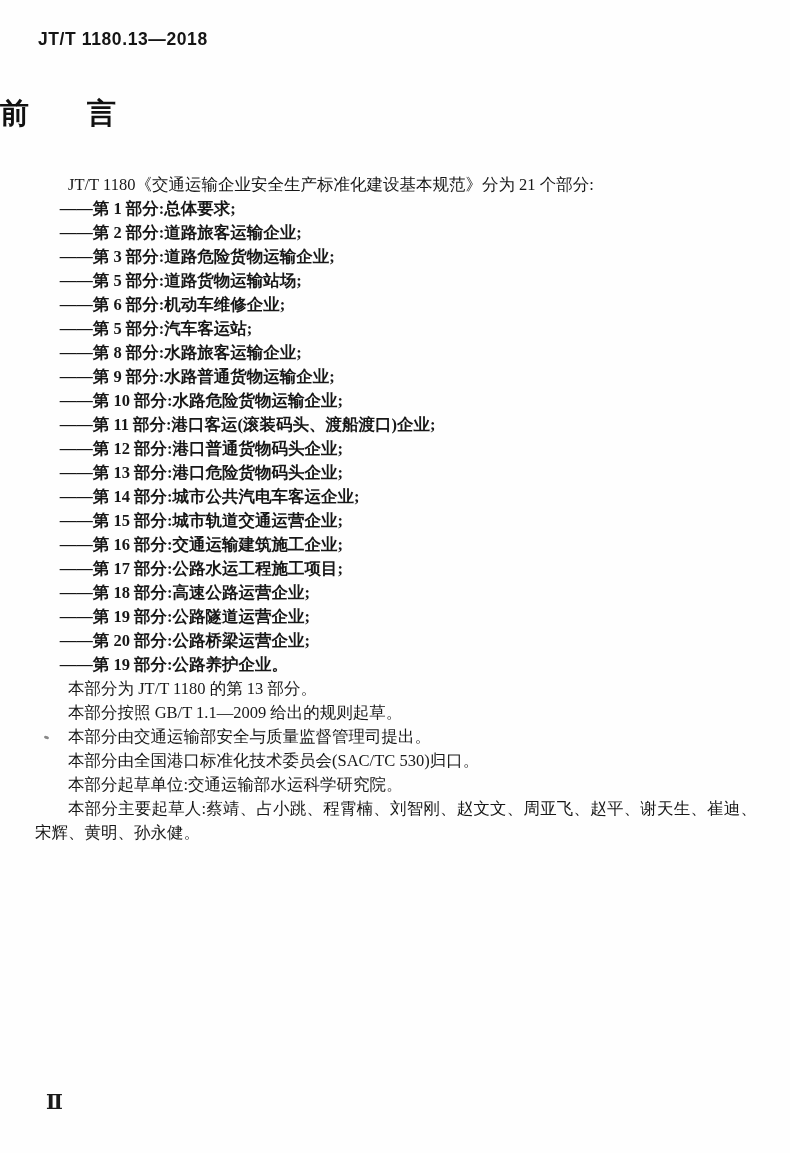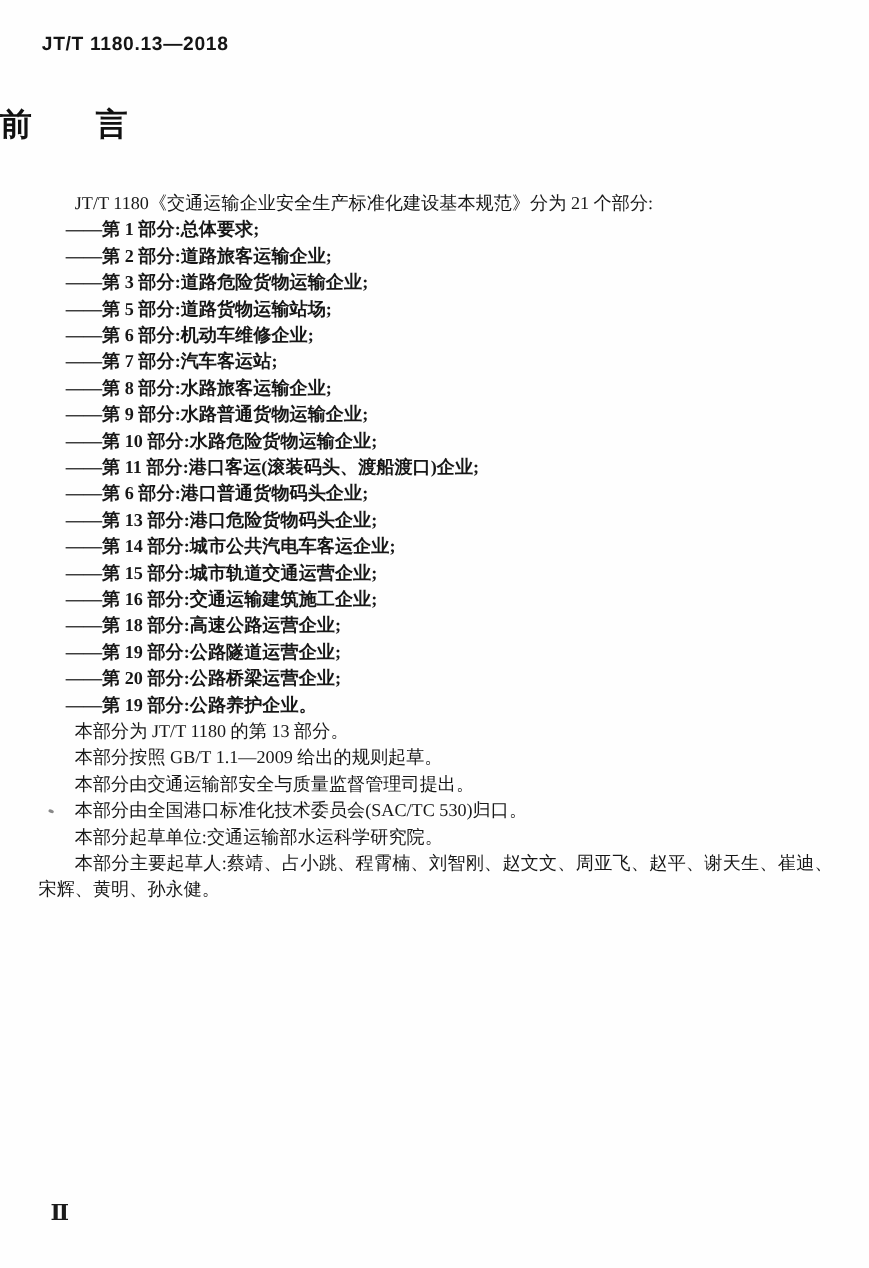--- a/index.html
+++ b/index.html
@@ -91,30 +91,31 @@
   <div class="body-block">
 
     <p class="intro-para">JT/T 1180《交通运输企业安全生产标准化建设基本规范》分为 21 个部分:</p>
 
     <div>
         <p class="part-line">——第 1 部分:总体要求;</p>
         <p class="part-line">——第 2 部分:道路旅客运输企业;</p>
         <p class="part-line">——第 3 部分:道路危险货物运输企业;</p>
         <p class="part-line">——第 5 部分:道路货物运输站场;</p>
         <p class="part-line">——第 6 部分:机动车维修企业;</p>
-        <p class="part-line">——第 7 部分:汽车客运站;</p>
+        <p class="part-line">——第 5 部分:汽车客运站;</p>
         <p class="part-line">——第 8 部分:水路旅客运输企业;</p>
         <p class="part-line">——第 9 部分:水路普通货物运输企业;</p>
         <p class="part-line">——第 10 部分:水路危险货物运输企业;</p>
         <p class="part-line">——第 11 部分:港口客运(滚装码头、渡船渡口)企业;</p>
-        <p class="part-line">——第 6 部分:港口普通货物码头企业;</p>
+        <p class="part-line">——第 12 部分:港口普通货物码头企业;</p>
         <p class="part-line">——第 13 部分:港口危险货物码头企业;</p>
         <p class="part-line">——第 14 部分:城市公共汽电车客运企业;</p>
         <p class="part-line">——第 15 部分:城市轨道交通运营企业;</p>
         <p class="part-line">——第 16 部分:交通运输建筑施工企业;</p>
+        <p class="part-line">——第 17 部分:公路水运工程施工项目;</p>
         <p class="part-line">——第 18 部分:高速公路运营企业;</p>
         <p class="part-line">——第 19 部分:公路隧道运营企业;</p>
         <p class="part-line">——第 20 部分:公路桥梁运营企业;</p>
         <p class="part-line">——第 19 部分:公路养护企业。</p>
       </div>
 
     <div>
         <p class="closing-para">本部分为 JT/T 1180 的第 13 部分。</p>
         <p class="closing-para">本部分按照 GB/T 1.1—2009 给出的规则起草。</p>
         <p class="closing-para">本部分由交通运输部安全与质量监督管理司提出。</p>

